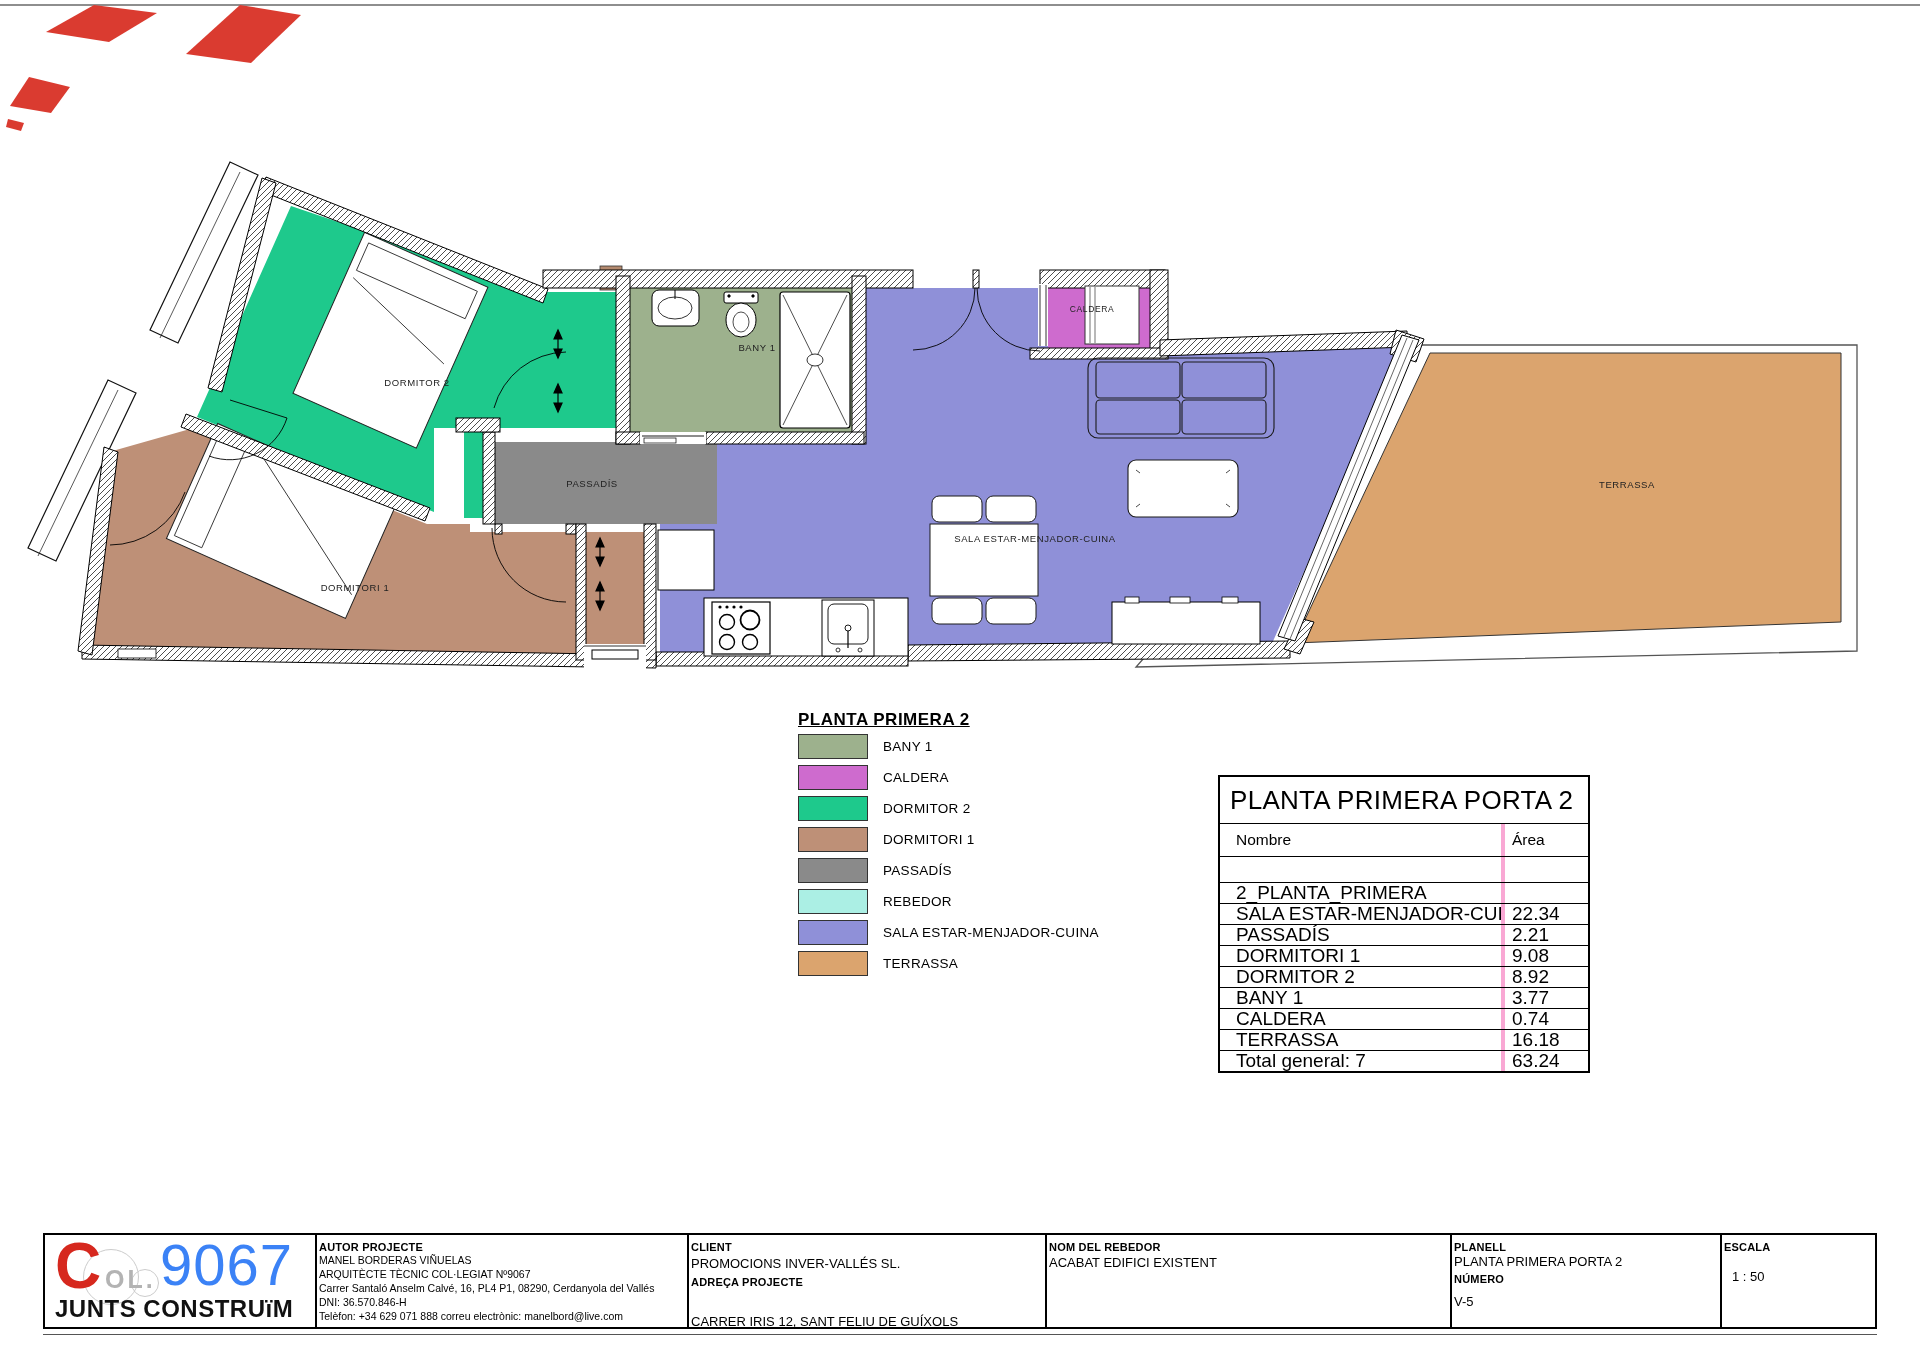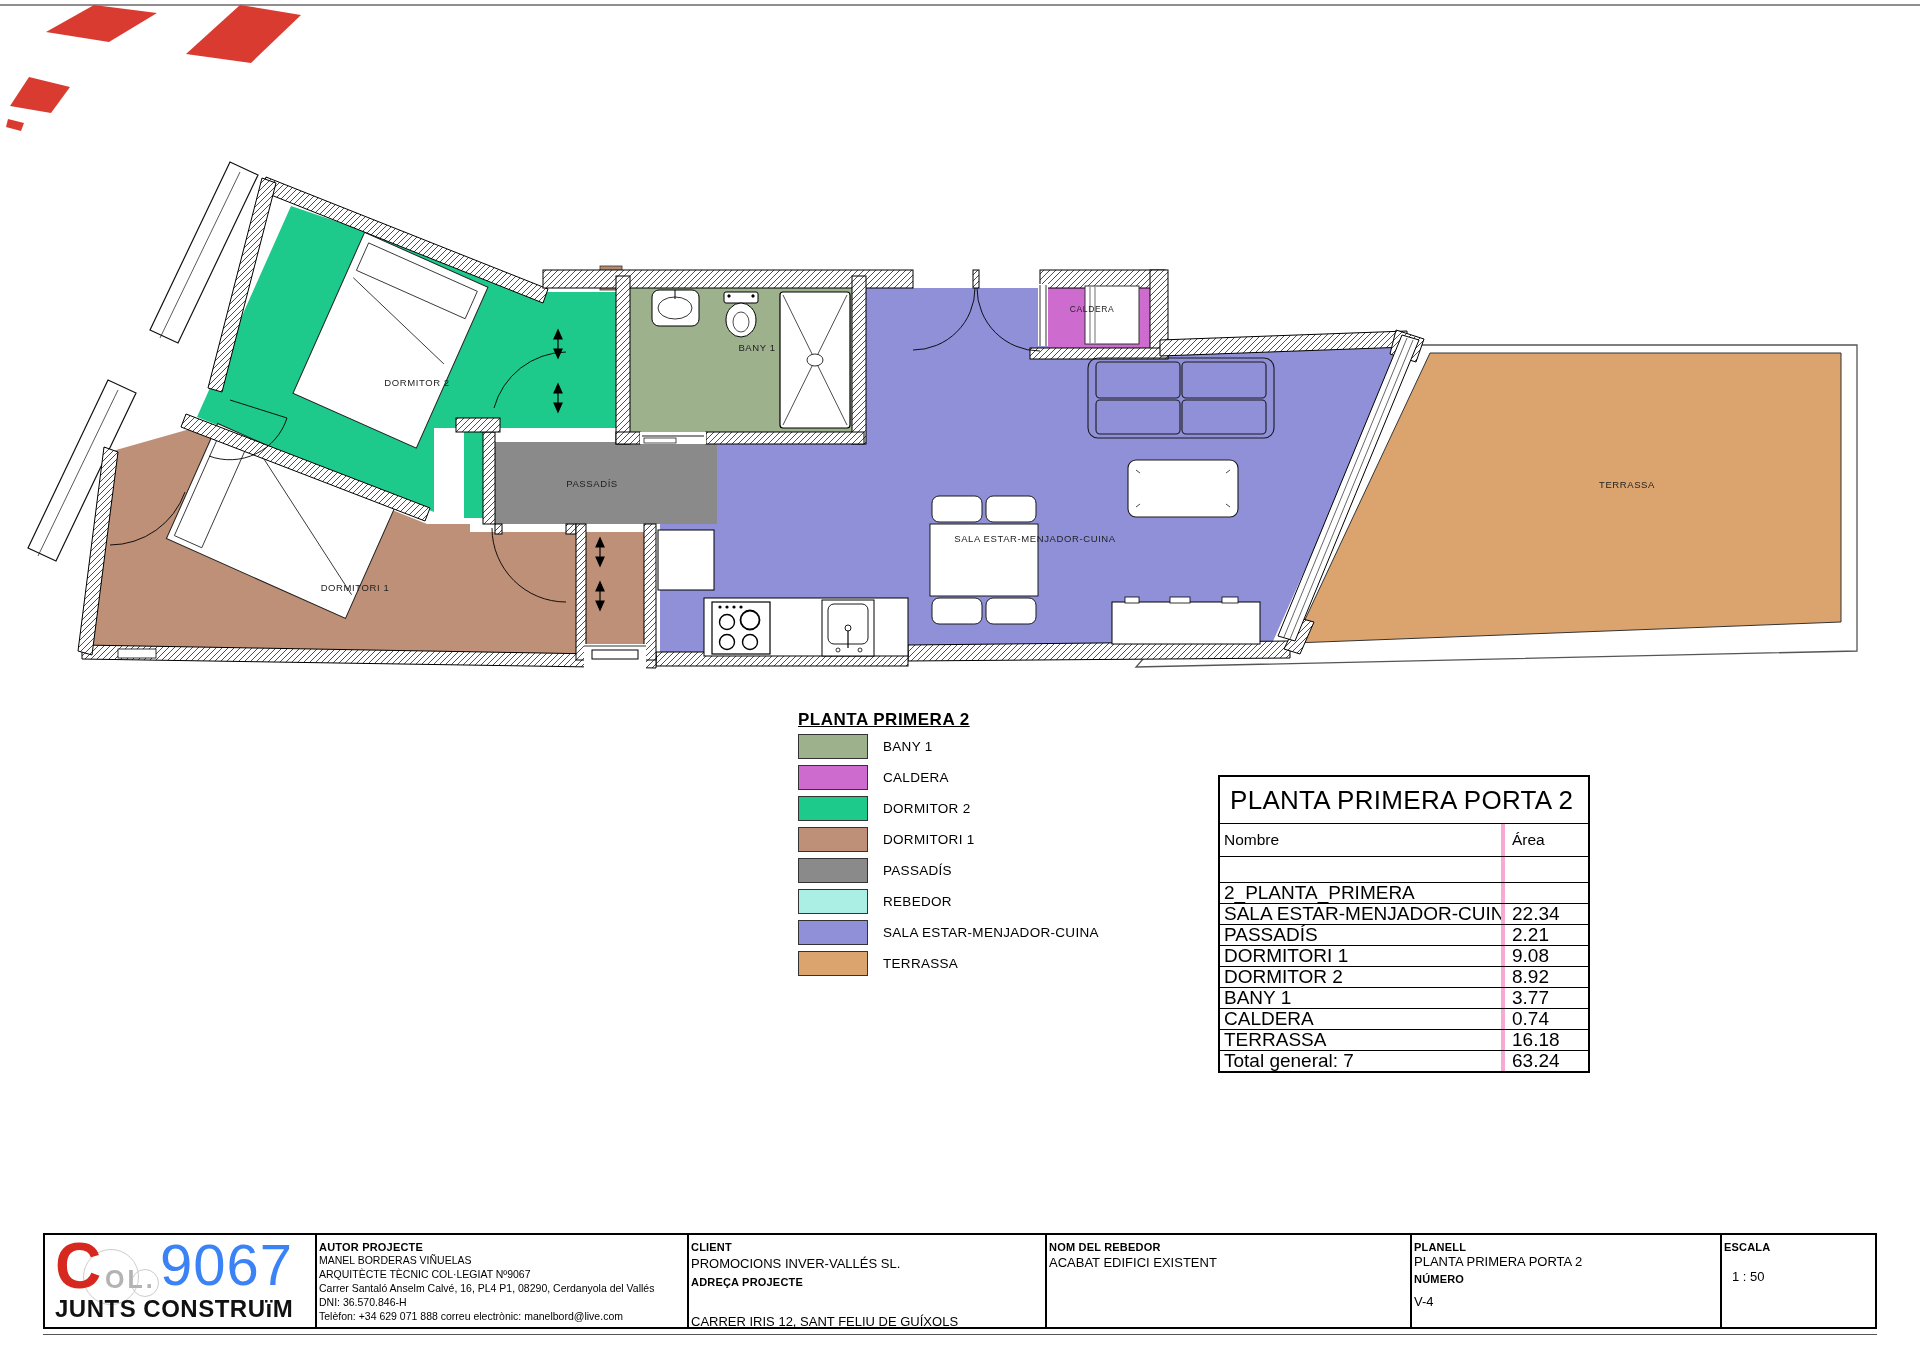--- a/index.html
+++ b/index.html
@@ -13,21 +13,21 @@
   #legend .sw{width:68px;height:23px;border:1px solid #333;flex:0 0 auto;}
   #legend .ltext{font-size:13.5px;padding-left:15px;letter-spacing:.3px;}
   
   #atable{position:absolute;left:1218px;top:775px;width:368px;border:2px solid #000;background:#fff;}
   #atable .ttitle{font-size:26px;height:46px;line-height:46px;padding-left:10px;border-bottom:1.5px solid #000;letter-spacing:.3px;}
   #atable .trow{display:grid;grid-template-columns:281px 1fr;border-bottom:1px solid #000;}
   #atable .trow:last-child{border-bottom:none;}
   #atable .thead{height:32px;line-height:32px;font-size:15.5px;}
   #atable .tempty{height:25px;}
   #atable .tdata{height:20px;line-height:20px;font-size:19px;}
-  #atable .cname{padding-left:4px;white-space:nowrap;overflow:hidden;}
+  #atable .cname{padding-left:16px;white-space:nowrap;overflow:hidden;}
   #atable .carea{border-left:4px solid #f9a8d4;padding-left:7px;white-space:nowrap;}
   
   #tblock{position:absolute;left:43px;top:1233px;width:1834px;height:96px;border:2px solid #000;box-sizing:border-box;background:#fff;}
   #tblock .cell{position:absolute;top:0;bottom:0;border-left:2px solid #000;box-sizing:border-box;padding:6px 2px;overflow:hidden;}
   #tblock .cell.first{border-left:none;}
   .hdr{font-size:11px;font-weight:bold;letter-spacing:.2px;}
   .val13{font-size:13px;}
   .val10{font-size:10.5px;line-height:1.34;}
   #underline2{position:absolute;left:43px;top:1334px;width:1834px;border-top:1px solid #555;}
   
@@ -372,25 +372,25 @@
     <div class="val13" style="margin:3px 0 5px;">PROMOCIONS INVER-VALLÉS SL.</div>
     <div class="hdr">ADREÇA PROJECTE</div>
     <div class="val13" style="margin-top:26px;">CARRER IRIS 12, SANT FELIU DE GUÍXOLS</div>
   </div>
 
   <div class="cell" style="left:1000px;width:365px;">
     <div class="hdr">NOM DEL REBEDOR</div>
     <div class="val13" style="margin-top:2px;">ACABAT EDIFICI EXISTENT</div>
   </div>
 
-  <div class="cell" style="left:1365px;width:360px;">
+  <div class="cell" style="left:1405px;width:360px;">
     <div class="hdr">PLANELL</div>
     <div class="val13" style="margin:1px 0 4px;">PLANTA PRIMERA PORTA 2</div>
     <div class="hdr">NÚMERO</div>
-    <div class="val13" style="margin-top:9px;">V-4</div>
+    <div class="val13" style="margin-top:9px;">V-5</div>
   </div>
 
   <div class="cell" style="left:1675px;width:159px;">
     <div class="hdr">ESCALA</div>
     <div class="val13" style="margin-top:16px;padding-left:8px;">1 : 50</div>
   </div>
 </div>
 <div id="underline2"></div>
 
 </body></html>

